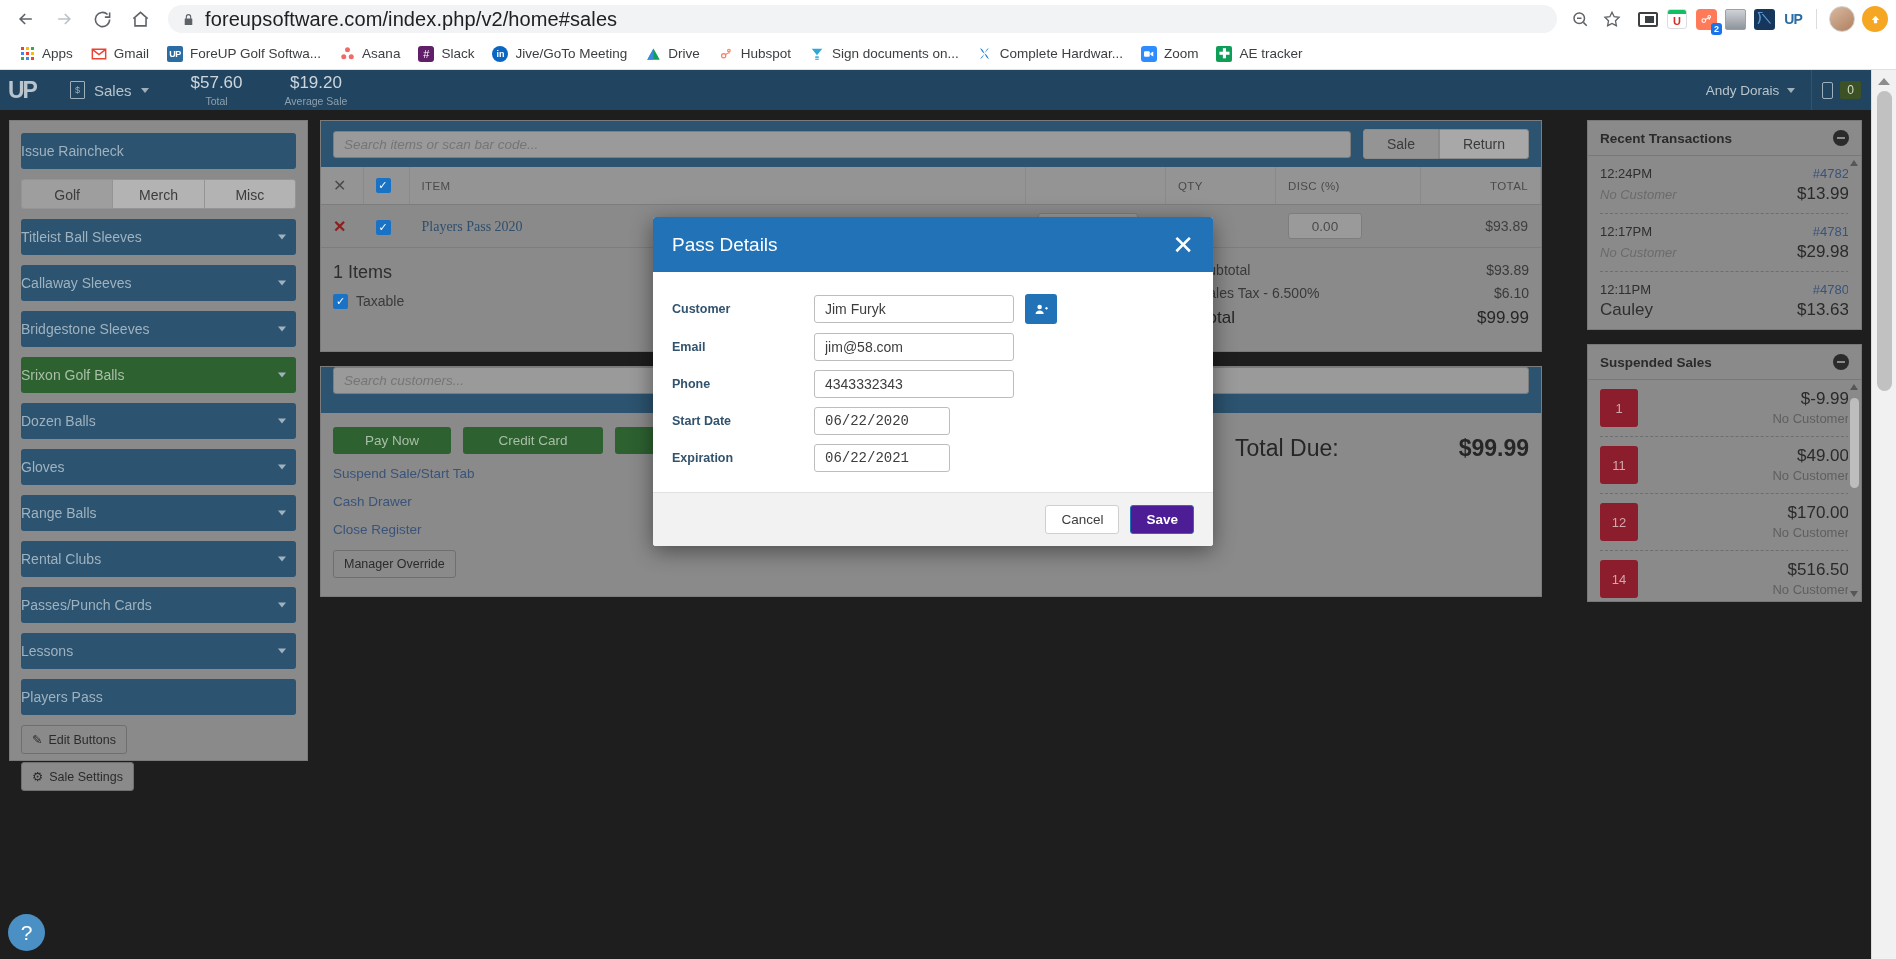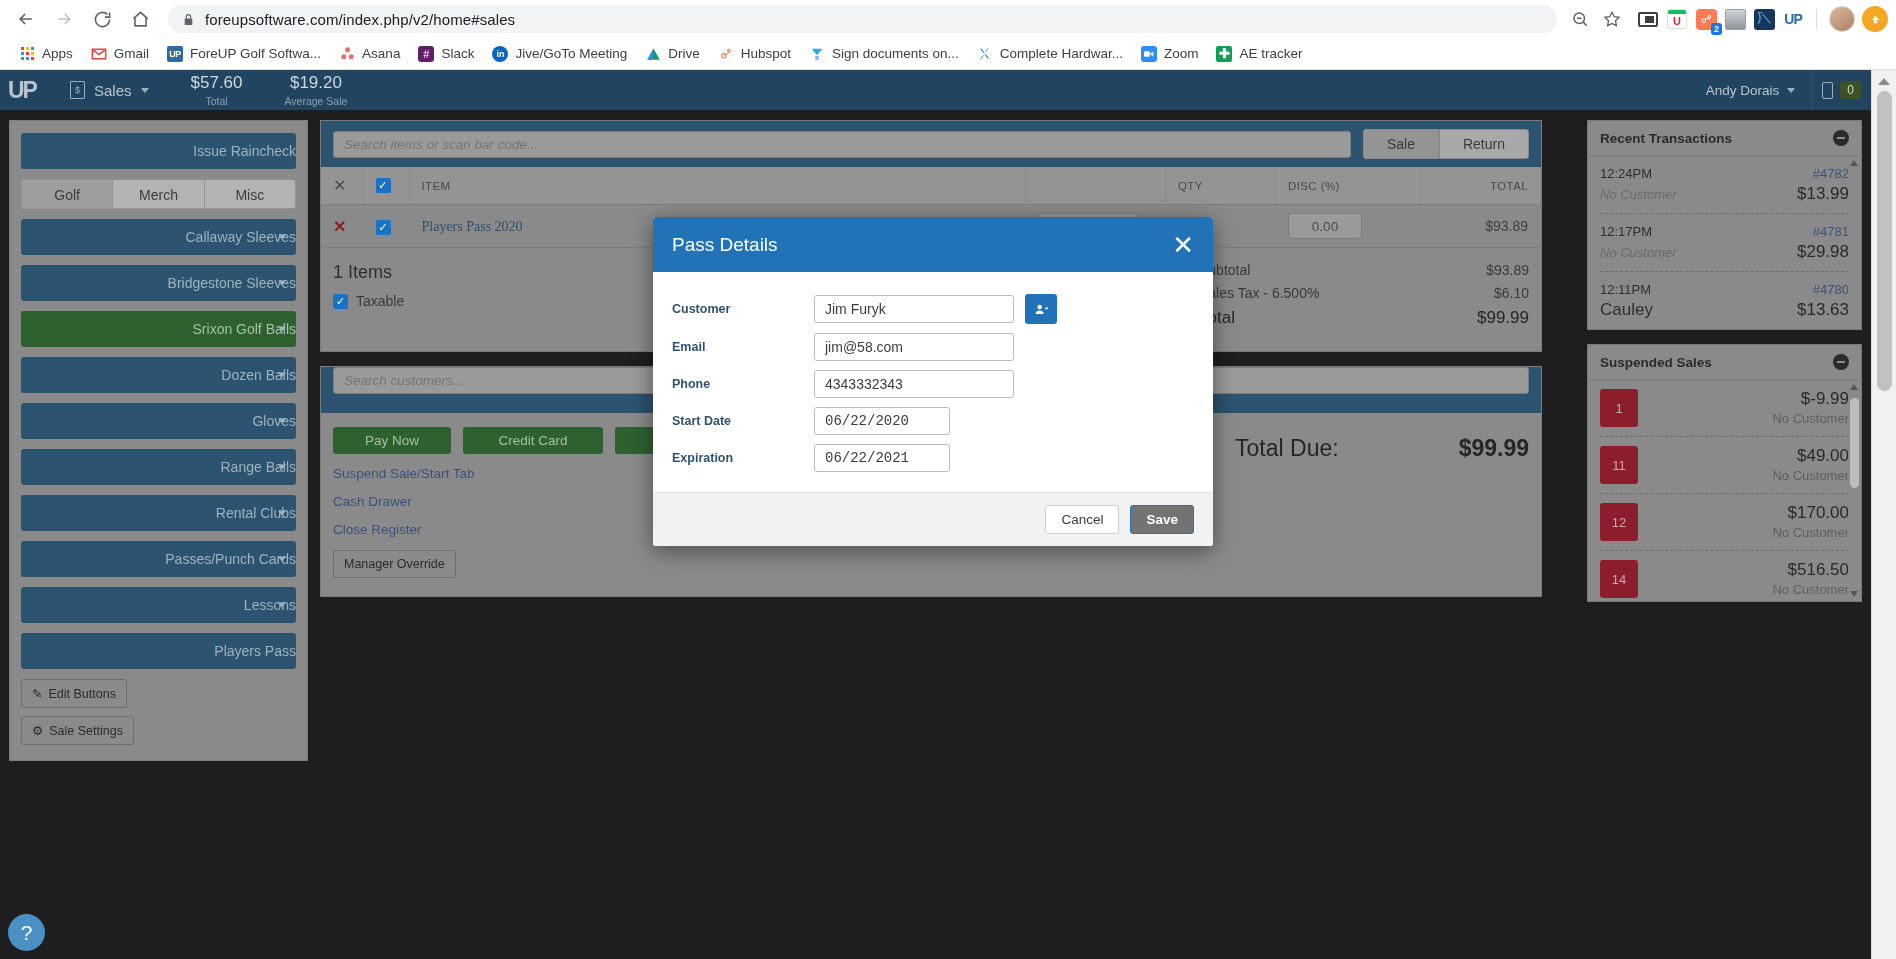--- a/index.html
+++ b/index.html
@@ -37,21 +37,21 @@
     background: #f1f3f4;
     border-radius: 14px;
     display: flex; align-items: center;
     padding: 0 14px;
     margin: 0 6px 0 8px;
     gap: 10px;
     min-width: 0;
   }
   .omnibox .lock { color:#5f6368; flex:0 0 auto; display:flex; }
   .omnibox .url {
-    font-size: 15px;
+    font-size: 20px;
     color: #202124;
     white-space: nowrap;
     overflow: hidden;
     letter-spacing: 0.1px;
   }
   .omni-actions { display:flex; align-items:center; gap:2px; flex:0 0 auto; }
   .omni-actions .icon-btn {
     width: 30px; height: 30px;
     display:flex; align-items:center; justify-content:center;
     color:#5f6368;
@@ -163,21 +163,21 @@
     background: #8a8a8a;
     border: 1px solid #7b7b7b;
     padding: 12px 11px;
   }
   .btn-wide {
     display:block; width:100%; height:36px;
     background:#2c536f; color:#9fb2bf;
     border:none; border-radius:3px;
     font-size:14px; font-family:inherit;
     margin-bottom:10px; position:relative;
-    text-align:right;
+    text-align:left;
   }
   .btn-wide.green { background:#2d6130; color:#a9bfa8; }
   .btn-wide .chev {
     position:absolute; right:10px; top:50%; transform:translateY(-50%);
     width:0;height:0;border-left:4px solid transparent;border-right:4px solid transparent;border-top:5px solid #9fb2bf;
   }
   .seg-group { display:flex; margin-bottom:10px; }
   .seg {
     flex:1; height:30px; line-height:30px; text-align:center;
     background:#b3b3b3; color:#3c3c3c; font-size:14px;
@@ -349,21 +349,21 @@
   .add-person {
     width:32px; height:30px; background:#2272b8; border:none; border-radius:3px;
     margin-left:11px; color:#fff; display:flex; align-items:center; justify-content:center;
   }
   .modal-foot {
     background:#f2f2f2; border-top:1px solid #e2e2e2;
     padding:12px 19px; display:flex; justify-content:flex-end; gap:11px;
   }
   .mbtn { height:29px; padding:0 15px; border-radius:3px; font-size:13.5px; font-family:inherit; }
   .mbtn.cancel { background:#fff; border:1px solid #cfcfcf; color:#3d3d3d; }
-  .mbtn.save { background:#737373; border:1px solid #2272b8; color:#fff; font-weight:bold; }
+  .mbtn.save { background:#4c1d95; border:1px solid #2272b8; color:#fff; font-weight:bold; }
 
   
   .help-bubble {
     position:absolute; left:8px; bottom:8px;
     width:37px; height:37px; border-radius:50%;
     background:#4a90c4; color:#fff;
     display:flex; align-items:center; justify-content:center;
     font-size:21px;
   }
 </style>
@@ -596,20 +596,24 @@
 
     <div class="left-col">
       <button class="btn-wide">Issue Raincheck</button>
 
       <div class="seg-group">
         <div class="seg active">Golf</div>
         <div class="seg">Merch</div>
         <div class="seg">Misc</div>
       </div>
 
+      <button class="btn-wide">
+        <span>Titleist Ball Sleeves</span>
+        <span class="chev"></span>
+      </button>
       <button class="btn-wide">
         <span>Callaway Sleeves</span>
         <span class="chev"></span>
       </button>
       <button class="btn-wide">
         <span>Bridgestone Sleeves</span>
         <span class="chev"></span>
       </button>
       <button class="btn-wide green">
         <span>Srixon Golf Balls</span>

